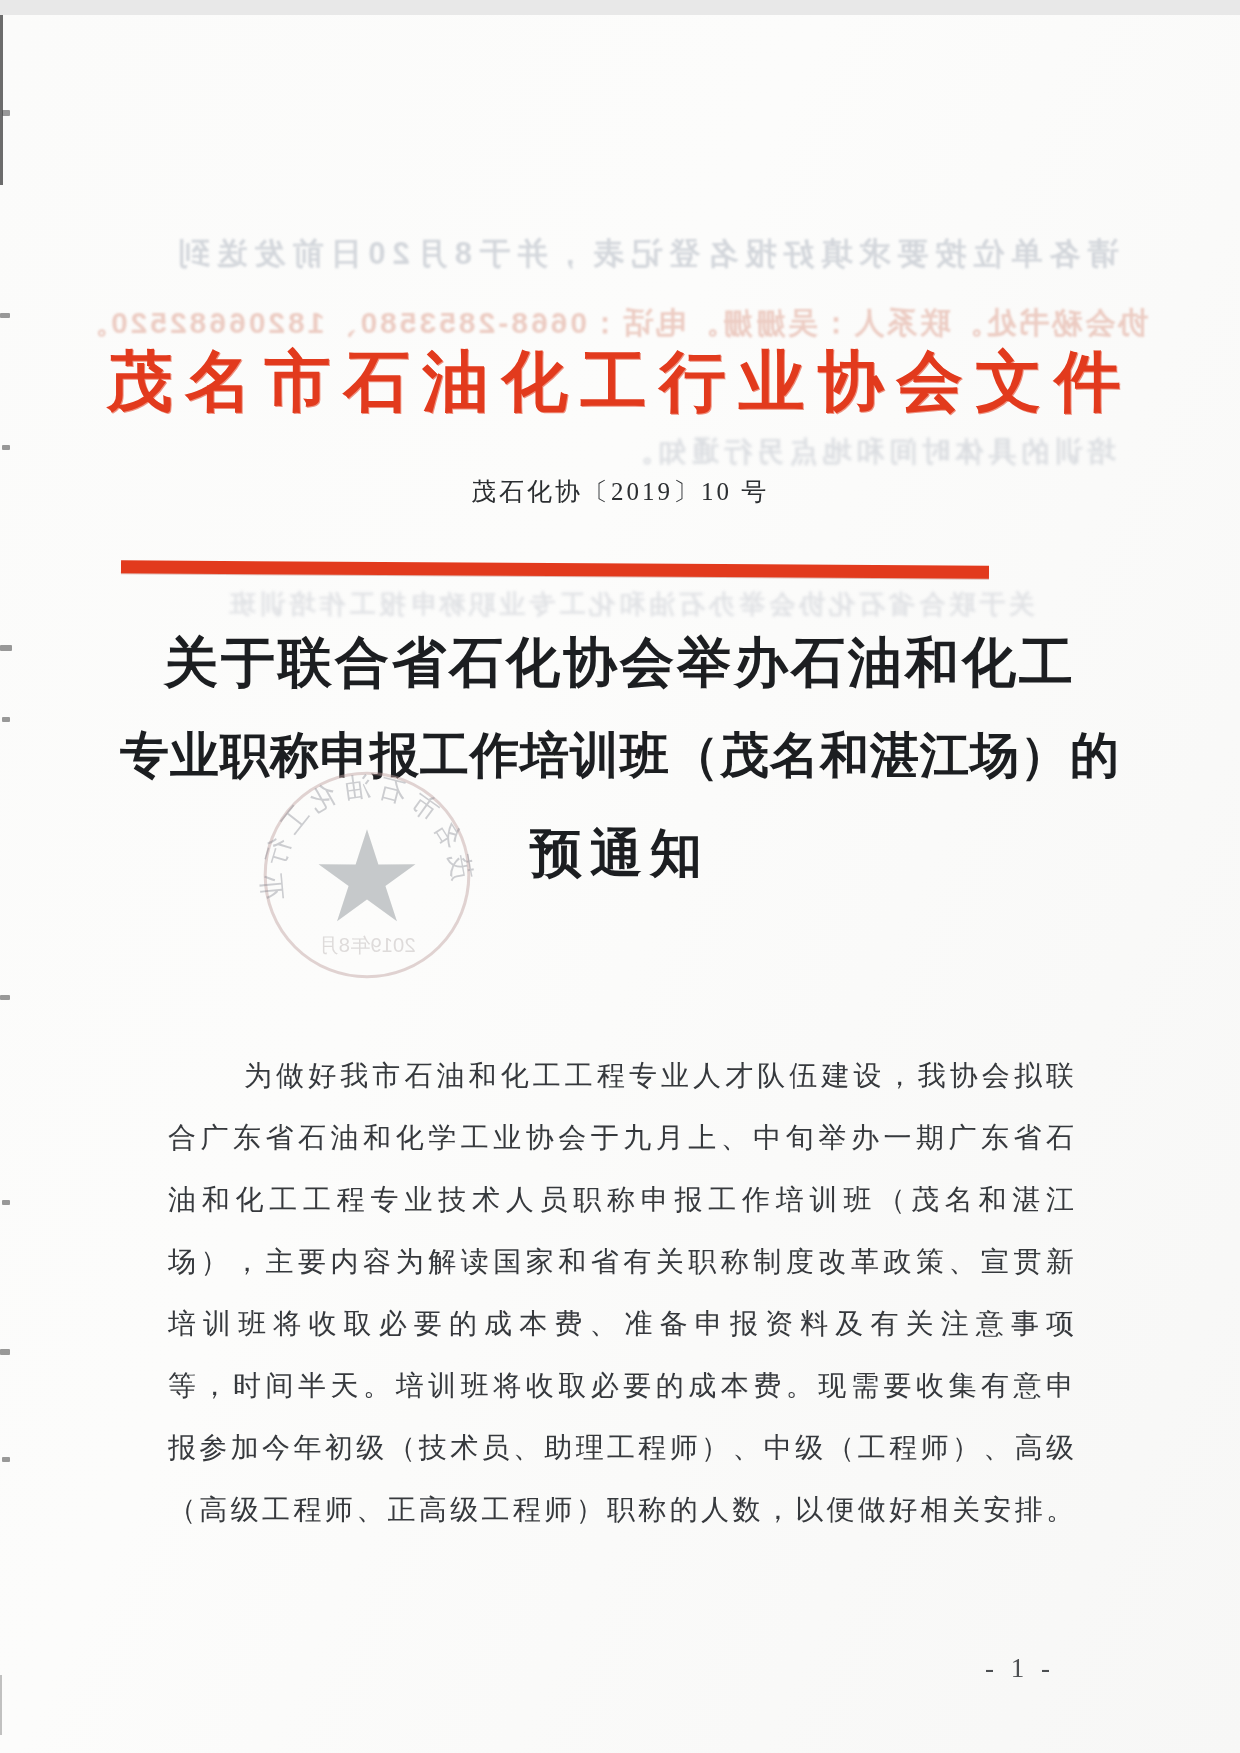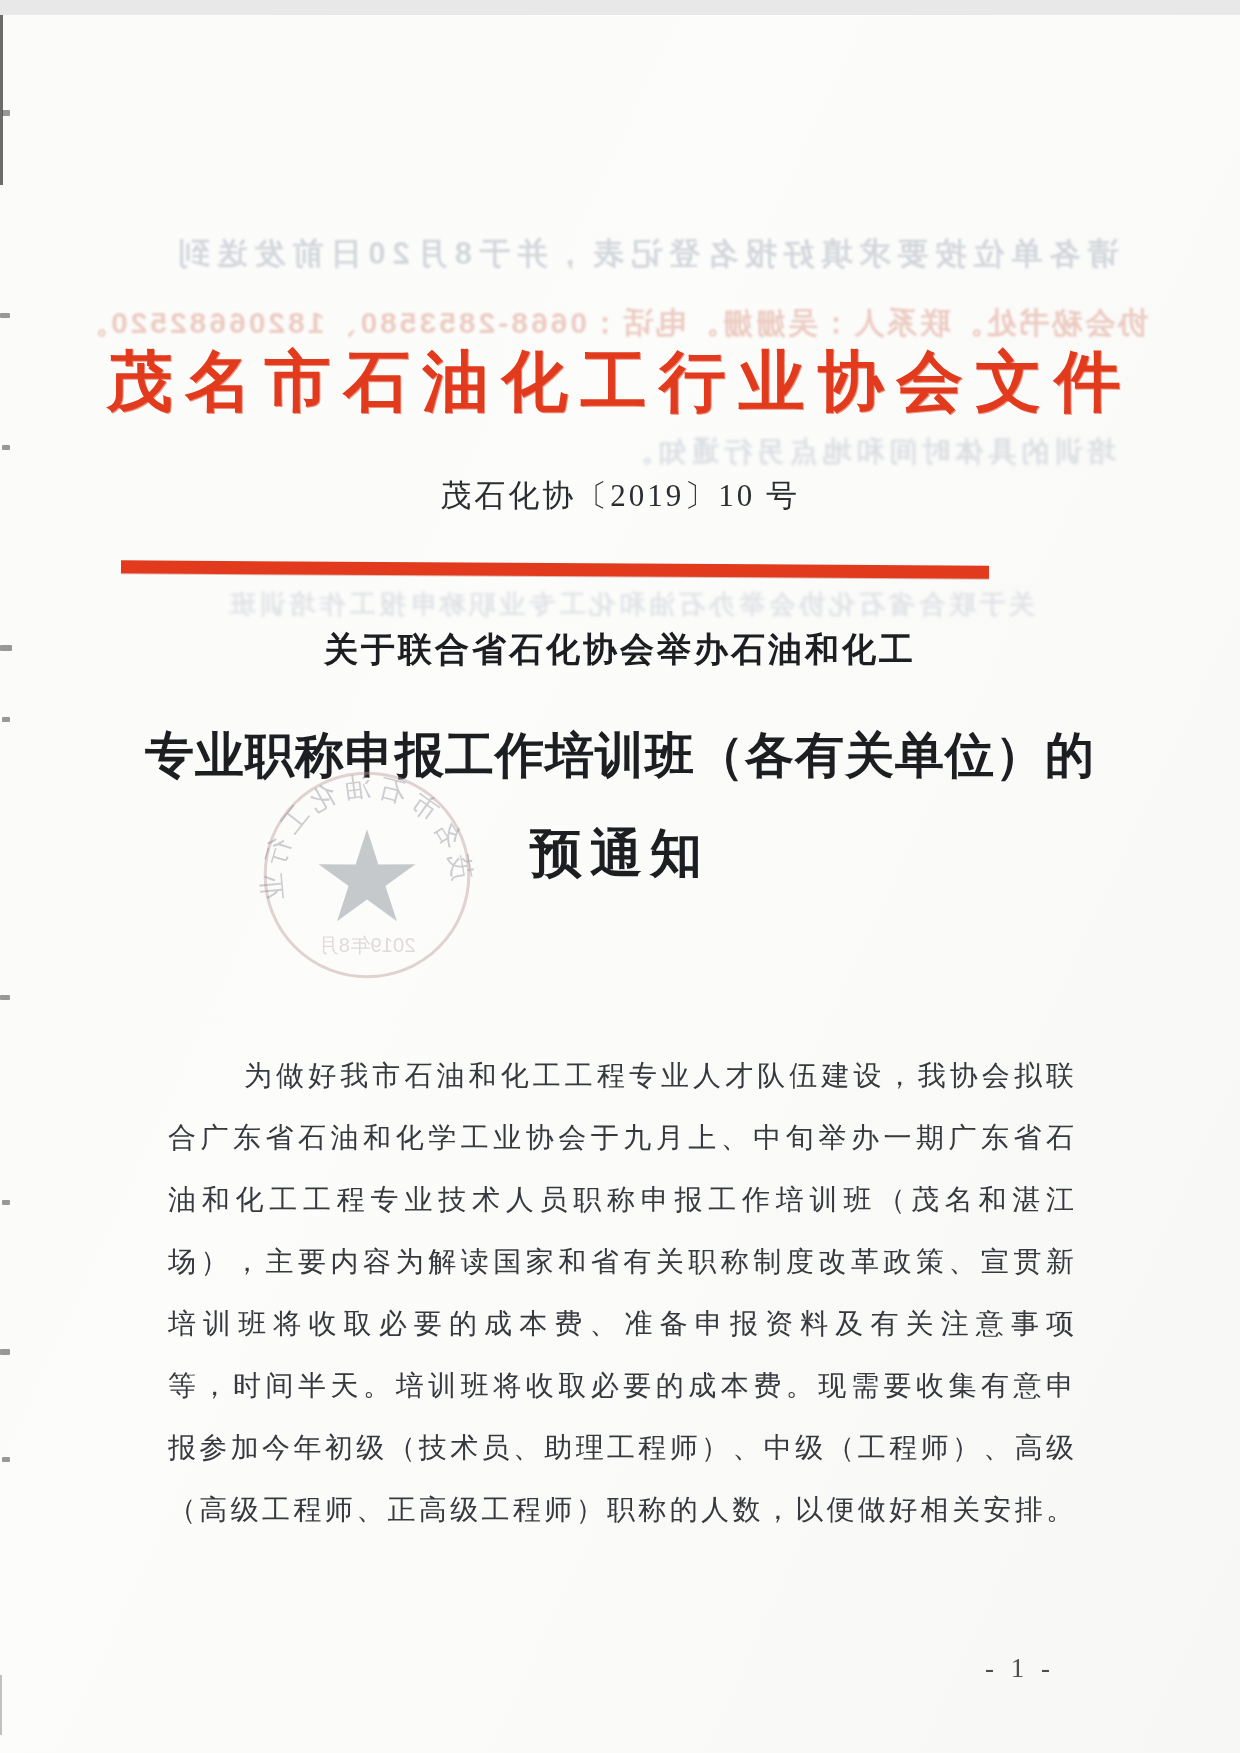--- a/index.html
+++ b/index.html
@@ -40,40 +40,40 @@
     font-weight:900;
     font-size:66px;
     letter-spacing:13px;
     color:#e23a1d;
     text-shadow:1px 1px 0 rgba(226,58,29,.55);
     white-space:nowrap;
   }
   .doc-number{
     position:absolute;top:460px;left:0;width:1240px;
     text-align:center;
-    font-size:31px;
+    font-size:25px;
     letter-spacing:3px;
     color:#2b2e31;
   }
   .red-rule{
     position:absolute;top:548px;left:121px;width:868px;height:13px;
     background:#e23a1d;
     transform:rotate(.35deg);
     box-shadow:0 1px 0 rgba(160,40,20,.3);
   }
   
   .doc-title-line{
     position:absolute;left:0;width:1240px;
     text-align:center;
     font-family:"Liberation Sans", sans-serif;
     font-weight:900;
     color:#1c1e21;
     white-space:nowrap;
   }
-  .dt-1{top:612px;font-size:34px;letter-spacing:3px;}
+  .dt-1{top:612px;font-size:54px;letter-spacing:3px;}
   .dt-2{top:708px;font-size:49px;letter-spacing:1px;}
   .dt-3{top:804px;font-size:52px;letter-spacing:8px;}
   
   .seal{position:absolute;left:255px;top:748px;width:224px;height:224px;pointer-events:none;}
   
   .salutation{
     position:absolute;top:968px;left:168px;
     font-size:39px;color:#36393d;letter-spacing:2px;
   }
   .body-line{
@@ -112,21 +112,21 @@
   <div class="ghost ghost-1">请各单位按要求填好报名登记表，并于8月20日前发送到</div>
   <div class="ghost ghost-2">协会秘书处。联系人：吴姗姗。电话：0668-2853580、18206682520。</div>
   <div class="ghost ghost-3">培训的具体时间和地点另行通知。</div>
   <div class="ghost ghost-4">关于联合省石化协会举办石油和化工专业职称申报工作培训班</div>
 
   <div class="org-title">茂名市石油化工行业协会文件</div>
   <div class="doc-number">茂石化协〔2019〕10 号</div>
   <div class="red-rule"></div>
 
   <div class="doc-title-line dt-1">关于联合省石化协会举办石油和化工</div>
-  <div class="doc-title-line dt-2">专业职称申报工作培训班（各有关单位）的</div>
+  <div class="doc-title-line dt-2">专业职称申报工作培训班（茂名和湛江场）的</div>
   <div class="doc-title-line dt-3">预通知</div>
 
   <svg class="seal" viewBox="0 0 220 220" xmlns="http://www.w3.org/2000/svg">
     <g transform="scale(-1,1) translate(-220,0)">
       <circle cx="110" cy="110" r="100" fill="none" stroke="rgba(190,160,158,0.45)" stroke-width="3"></circle>
       <polygon points="110,65 121.2,99.6 157.6,99.5 128.1,120.9 139.4,155.5 110,134 80.6,155.5 91.9,120.9 62.4,99.5 98.8,99.6" fill="rgba(125,130,136,0.42)"></polygon>
       <defs>
         <path id="sealArc" d="M 30,142 A 84,84 0 1,1 190,142" fill="none"></path>
       </defs>
       <text font-size="26" font-family="Liberation Sans, sans-serif" fill="rgba(125,130,140,0.38)" letter-spacing="6">

